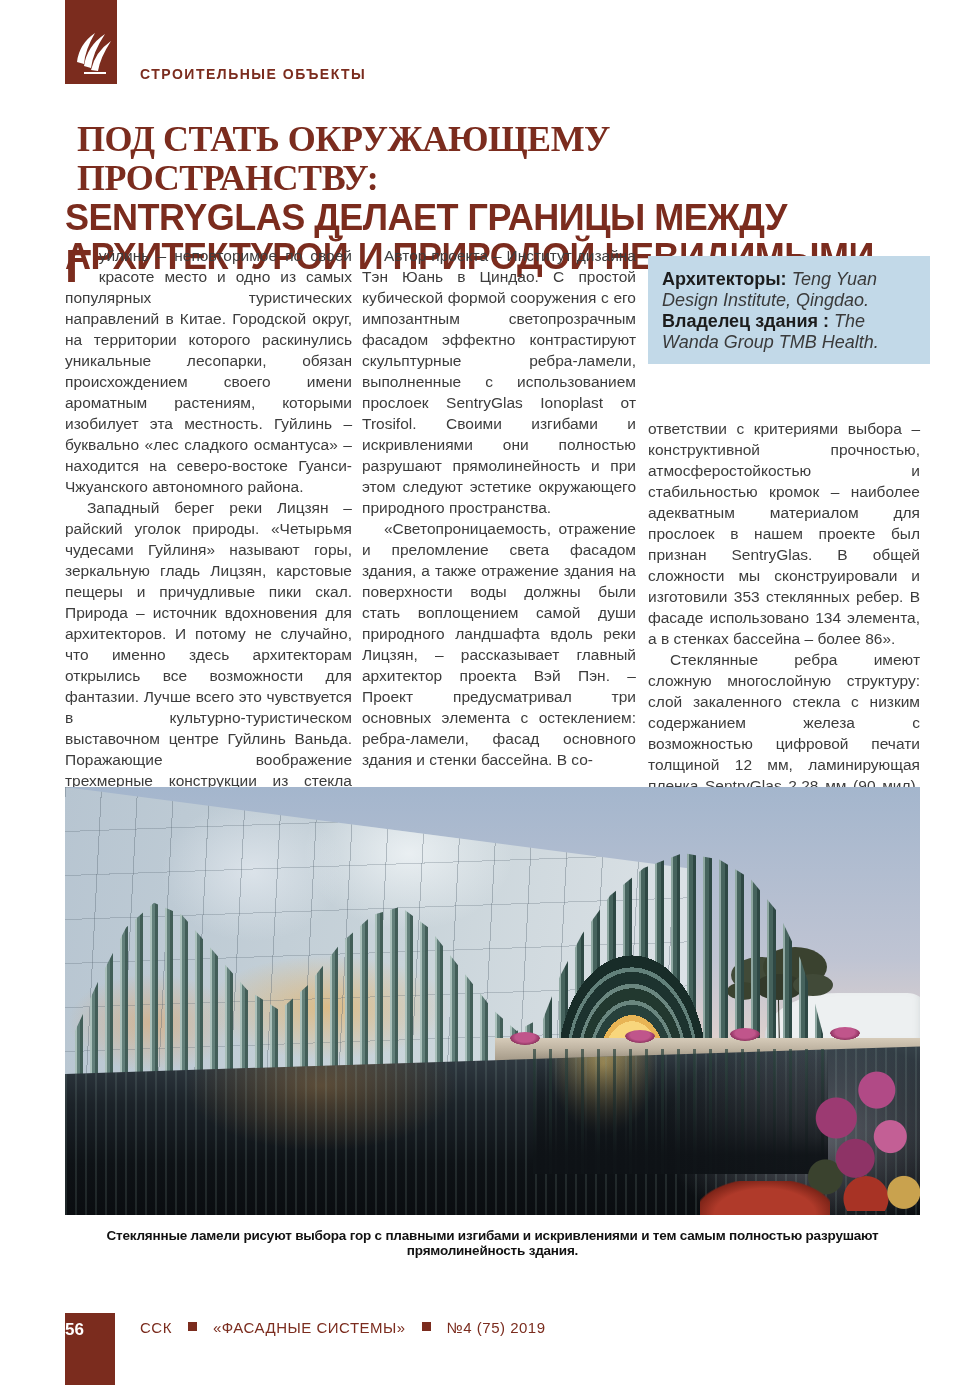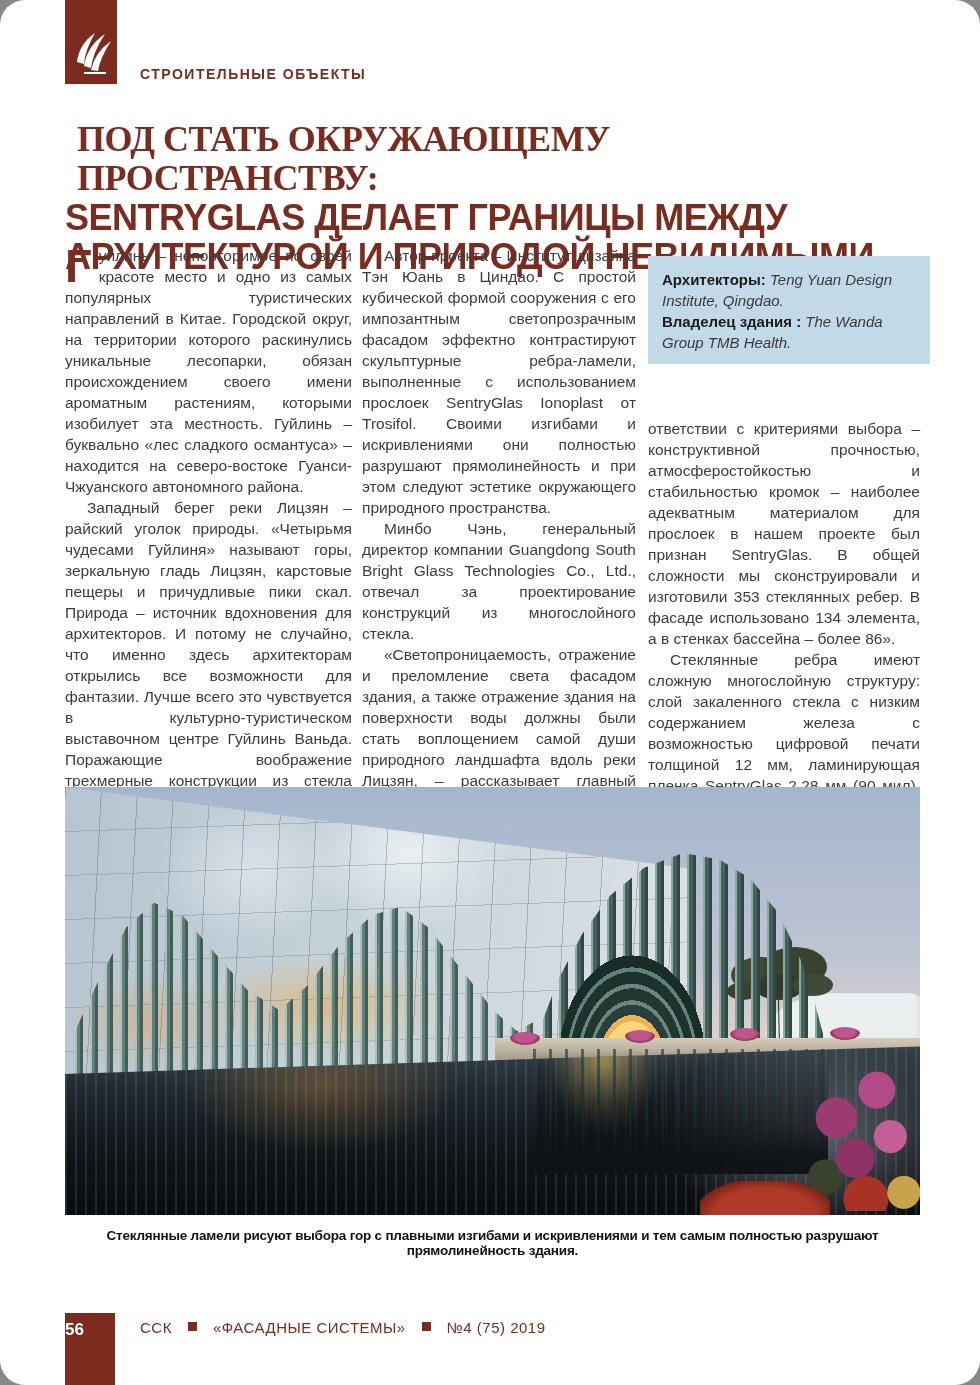--- a/index.html
+++ b/index.html
@@ -1,20 +1,19 @@
 <!DOCTYPE html>
 <html lang="ru"><head>
 <meta charset="utf-8">
 <style>
   html,body{margin:0;padding:0;background:#888;}
   .page{
     position:relative;width:980px;height:1385px;background:#ffffff;
     font-family:"Liberation Sans",sans-serif;color:#3c3c3c;overflow:hidden;
     margin:0 auto;
-    border-radius:25px;
   }
   
   .logo{position:absolute;left:65px;top:0;width:52px;height:84px;background:#7b2c1e;}
   .logo svg{position:absolute;left:0;top:0;}
   .section-label{
     position:absolute;left:140px;top:66px;font-size:14px;font-weight:bold;
     letter-spacing:1.5px;color:#7b2c1e;
   }
   .title{
     position:absolute;left:65px;top:120px;width:830px;color:#7b2c1e;
@@ -29,21 +28,21 @@
   .col3{left:648px;width:272px;top:418px;}
   .col p{margin:0;}
   .col p.ind{text-indent:22px;}
   .dropcap{
     float:left;font-size:47px;line-height:38px;font-weight:bold;color:#7b2c1e;
     padding:2px 7px 0 0;
   }
   
   .infobox{
     position:absolute;left:648px;top:256px;width:282px;box-sizing:border-box;
-    background:#c2d9e8;padding:13px 14px 11px 14px;font-size:15px;line-height:21px;
+    background:#c2d9e8;padding:13px 14px 11px 14px;font-size:18px;line-height:21px;
   }
   .infobox .lbl{font-weight:bold;color:#1c1c1c;font-style:normal;}
   .infobox .val{font-style:italic;color:#3a3a3a;}
   
   .photo{position:absolute;left:65px;top:787px;width:855px;height:428px;overflow:hidden;background:#9fb3cc;}
   .sky{position:absolute;inset:0;
     background:linear-gradient(180deg,#a4b6cd 0%,#bfc4d3 40%,#e2d2cc 62%,#efdccd 75%,#e7d4c6 100%);}
   .far-building{position:absolute;left:700px;top:206px;width:158px;height:62px;background:#edf0f1;
     border-radius:46% 10% 0 0 / 70% 16% 0 0;box-shadow:inset 0 -8px 10px rgba(140,150,155,.55);}
   .tree{position:absolute;left:648px;top:142px;}
@@ -123,21 +122,20 @@
     <div class="t2">SENTRYGLAS ДЕЛАЕТ ГРАНИЦЫ МЕЖДУ АРХИТЕКТУРОЙ И ПРИРОДОЙ НЕВИДИМЫМИ</div>
   </div>
 
   <div class="col col1">
     <p><span class="dropcap">Г</span><span>уйлинь – неповторимое по своей красоте место и одно из самых популярных туристических направлений в Китае. Городской округ, на территории которого раскинулись уникальные лесопарки, обязан происхождением своего имени ароматным растениям, которыми изобилует эта местность. Гуйлинь – буквально «лес сладкого османтуса» – находится на северо-востоке Гуанси-Чжуанского автономного района.</span></p>
     <p class="ind">Западный берег реки Лицзян – райский уголок природы. «Четырьмя чудесами Гуйлиня» называют горы, зеркальную гладь Лицзян, карстовые пещеры и причудливые пики скал. Природа – источник вдохновения для архитекторов. И потому не случайно, что именно здесь архитекторам открылись все возможности для фантазии. Лучше всего это чувствуется в культурно-туристическом выставочном центре Гуйлинь Ваньда. Поражающие воображение трехмерные конструкции из стекла словно бы вырастают из самого ландшафта.</p>
   </div>
 
   <div class="col col2">
     <p class="ind">Автор проекта – Институт дизайна Тэн Юань в Циндао. С простой кубической формой сооружения с его импозантным светопрозрачным фасадом эффектно контрастируют скульптурные ребра-ламели, выполненные с использованием прослоек SentryGlas Ionoplast от Trosifol. Своими изгибами и искривлениями они полностью разрушают прямолинейность и при этом следуют эстетике окружающего природного пространства.</p>
-    <p class="ind">Минбо Чэнь, генеральный директор компании Guangdong South Bright Glass Technologies Co., Ltd., отвечал за проектирование конструкций из многослойного стекла.</p>
     <p class="ind">«Светопроницаемость, отражение и преломление света фасадом здания, а также отражение здания на поверхности воды должны были стать воплощением самой души природного ландшафта вдоль реки Лицзян, – рассказывает главный архитектор проекта Вэй Пэн. – Проект предусматривал три основных элемента с остеклением: ребра-ламели, фасад основного здания и стенки бассейна. В со-</p>
   </div>
 
   <div class="infobox">
     <div><span class="lbl">Архитекторы:</span> <span class="val">Teng Yuan Design Institute, Qingdao.</span></div>
     <div><span class="lbl">Владелец здания :</span> <span class="val">The Wanda Group TMB Health.</span></div>
   </div>
 
   <div class="col col3">
     <p>ответствии с критериями выбора – конструктивной прочностью, атмосферостойкостью и стабильностью кромок – наиболее адекватным материалом для прослоек в нашем проекте был признан SentryGlas. В общей сложности мы сконструировали и изготовили 353 стеклянных ребер. В фасаде использовано 134 элемента, а в стенках бассейна – более 86».</p>

